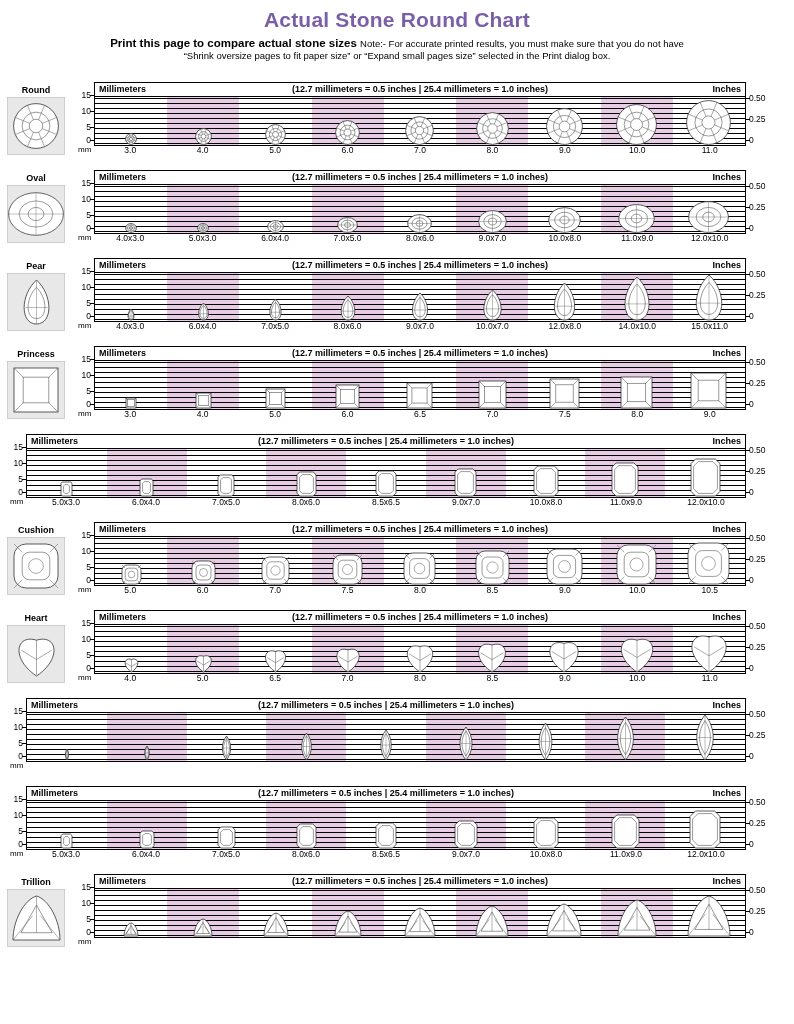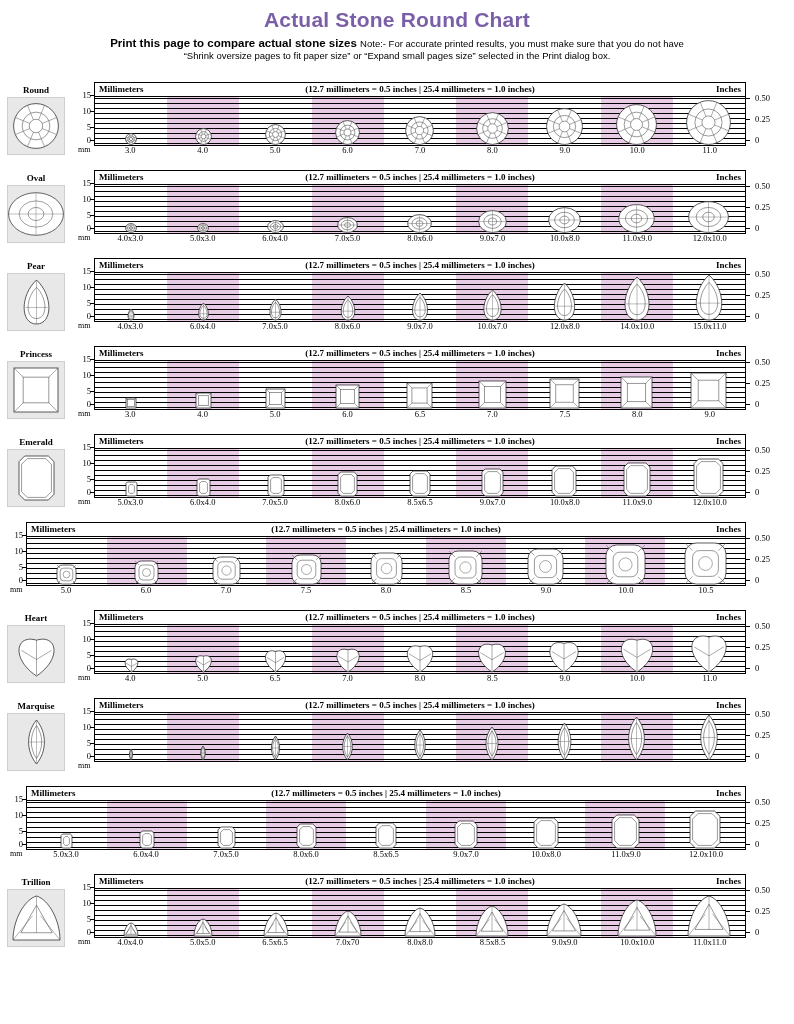--- a/index.html
+++ b/index.html
@@ -33,21 +33,20 @@
   .subnote{
     text-align:center;
     font-size:9.5px;
     margin:0 70px 4px 70px;
     line-height:1.25;
   }
 
   .rows{
     position:relative;
     margin-top:20px;
-    font-family:Liberation Serif, serif;
   }
   .row{
     position:relative;
     height:88px;
     display:flex;
     align-items:flex-start;
   }
 
   
   .label-box{
@@ -122,21 +121,21 @@
   
   .axis-left{
     position:absolute;left:0;top:0;width:26px;height:63px;
     font-size:8.5px;
   }
   .axis-left div{position:absolute;right:3px;}
   .axis-right{
     position:absolute;right:0;top:0;width:44px;height:63px;
     font-size:8.5px;
   }
-  .axis-right div{position:absolute;left:9px;}
+  .axis-right div{position:absolute;left:3px;}
   .ticks{
     position:absolute;left:22px;top:0;width:4px;height:62px;
   }
   .ticks i{position:absolute;right:0;width:4px;height:1px;background:#000;}
   .ticksR{
     position:absolute;right:40px;top:0;width:4px;height:62px;
   }
   .ticksR i{position:absolute;left:0;width:4px;height:1px;background:#000;}
 
   .labels{
@@ -800,29 +799,20 @@
           <div class="lab">6.0</div>
           <div class="lab">6.5</div>
           <div class="lab">7.0</div>
           <div class="lab">7.5</div>
           <div class="lab">8.0</div>
           <div class="lab">9.0</div>
         </div>
   </div>
     </div>
     <div class="row">
-      <div class="label-box">
-        <div class="name">Emerald</div>
-    <div class="shapebox">
-          <svg width="37" height="46" viewBox="0 0 37 46">
-            <path d="M6.66 1 L30.34 1 L36 6.66 L36 39.34 L30.34 45 L6.66 45 L1 39.34 L1 6.66 Z" fill="#fff" stroke="#333" stroke-width="0.8"></path>
-            <path d="M9.26 3.6 L27.74 3.6 L33.4 9.26 L33.4 36.74 L27.74 42.4 L9.26 42.4 L3.6 36.74 L3.6 9.26 Z" fill="none" stroke="#555" stroke-width=".6"></path>
-          </svg>
-        </div>
-      </div>
       <div class="chart">
     <div class="axis-left">
           <div style="top:8px">15</div>
           <div style="top:24px">10</div>
           <div style="top:40px">5</div>
           <div style="top:53px">0</div>
         </div>
     <div class="ticks">
           <i style="top:13px"></i>
           <i style="top:29px"></i>
@@ -916,20 +906,34 @@
           <div class="lab">8.0x6.0</div>
           <div class="lab">8.5x6.5</div>
           <div class="lab">9.0x7.0</div>
           <div class="lab">10.0x8.0</div>
           <div class="lab">11.0x9.0</div>
           <div class="lab">12.0x10.0</div>
         </div>
   </div>
     </div>
     <div class="row">
+      <div class="label-box">
+        <div class="name">Cushion</div>
+    <div class="shapebox">
+          <svg width="46" height="46" viewBox="0 0 46 46">
+            <rect x="1" y="1" width="44" height="44" rx="11.96" ry="11.96" fill="#fff" stroke="#333" stroke-width="0.8"></rect>
+            <rect x="9.200000000000001" y="9.200000000000001" width="27.599999999999998" height="27.599999999999998" rx="7.176" fill="none" stroke="#555" stroke-width=".6"></rect>
+             <ellipse cx="23" cy="23" rx="7.36" ry="7.36" fill="none" stroke="#555" stroke-width=".5"></ellipse>
+             <line x1="1" y1="1" x2="9.200000000000001" y2="9.200000000000001" stroke="#555" stroke-width=".5"></line>
+             <line x1="45" y1="1" x2="36.800000000000004" y2="9.200000000000001" stroke="#555" stroke-width=".5"></line>
+             <line x1="1" y1="45" x2="9.200000000000001" y2="36.800000000000004" stroke="#555" stroke-width=".5"></line>
+             <line x1="45" y1="45" x2="36.800000000000004" y2="36.800000000000004" stroke="#555" stroke-width=".5"></line>
+          </svg>
+        </div>
+      </div>
       <div class="chart">
     <div class="axis-left">
           <div style="top:8px">15</div>
           <div style="top:24px">10</div>
           <div style="top:40px">5</div>
           <div style="top:53px">0</div>
         </div>
     <div class="ticks">
           <i style="top:13px"></i>
           <i style="top:29px"></i>
@@ -1194,31 +1198,20 @@
           <div class="lab">7.0</div>
           <div class="lab">8.0</div>
           <div class="lab">8.5</div>
           <div class="lab">9.0</div>
           <div class="lab">10.0</div>
           <div class="lab">11.0</div>
         </div>
   </div>
     </div>
     <div class="row">
-      <div class="label-box">
-        <div class="name">Marquise</div>
-    <div class="shapebox">
-          <svg width="23" height="46" viewBox="0 0 23 46">
-            <path d="M11.5 1 C22 13.799999999999999 22 32.199999999999996 11.5 45 C1 32.199999999999996 1 13.799999999999999 11.5 1 Z" fill="#fff" stroke="#333" stroke-width="0.8"></path>
-            <path d="M11.5 6.44 C18.400000000000002 16.56 18.400000000000002 29.44 11.5 39.56 C4.6000000000000005 29.44 4.6000000000000005 16.56 11.5 6.44 Z" fill="none" stroke="#555" stroke-width=".6"></path>
-             <line x1="11.5" y1="1" x2="11.5" y2="45" stroke="#555" stroke-width=".4"></line>
-             <line x1="4.6000000000000005" y1="23" x2="18.400000000000002" y2="23" stroke="#555" stroke-width=".4"></line>
-          </svg>
-        </div>
-      </div>
       <div class="chart">
     <div class="axis-left">
           <div style="top:8px">15</div>
           <div style="top:24px">10</div>
           <div style="top:40px">5</div>
           <div style="top:53px">0</div>
         </div>
     <div class="ticks">
           <i style="top:13px"></i>
           <i style="top:29px"></i>
@@ -1558,26 +1551,15 @@
                 <path d="M22 1 C33 4.2 43 23.1 43 41 L1 41 C1 23.1 11 4.2 22 1 Z" fill="#fff" stroke="#333" stroke-width="0.8"></path>
                 <path d="M22 9.24 L36.08 34.44 L7.92 34.44 Z" fill="none" stroke="#555" stroke-width=".6"></path>
              <line x1="22" y1="1" x2="22" y2="34.44" stroke="#555" stroke-width=".45"></line>
              <line x1="1" y1="41" x2="18.48" y2="18.900000000000002" stroke="#555" stroke-width=".45"></line>
              <line x1="43" y1="41" x2="25.52" y2="18.900000000000002" stroke="#555" stroke-width=".45"></line>
               </svg>
             </div>
           </div>
     </div>
     <div class="mmtag">mm</div>
-    <div class="labels">
-          <div class="lab">4.0x4.0</div>
-          <div class="lab">5.0x5.0</div>
-          <div class="lab">6.5x6.5</div>
-          <div class="lab">7.0x70</div>
-          <div class="lab">8.0x8.0</div>
-          <div class="lab">8.5x8.5</div>
-          <div class="lab">9.0x9.0</div>
-          <div class="lab">10.0x10.0</div>
-          <div class="lab">11.0x11.0</div>
-        </div>
   </div>
     </div>
   </div>
 
 </body></html>

